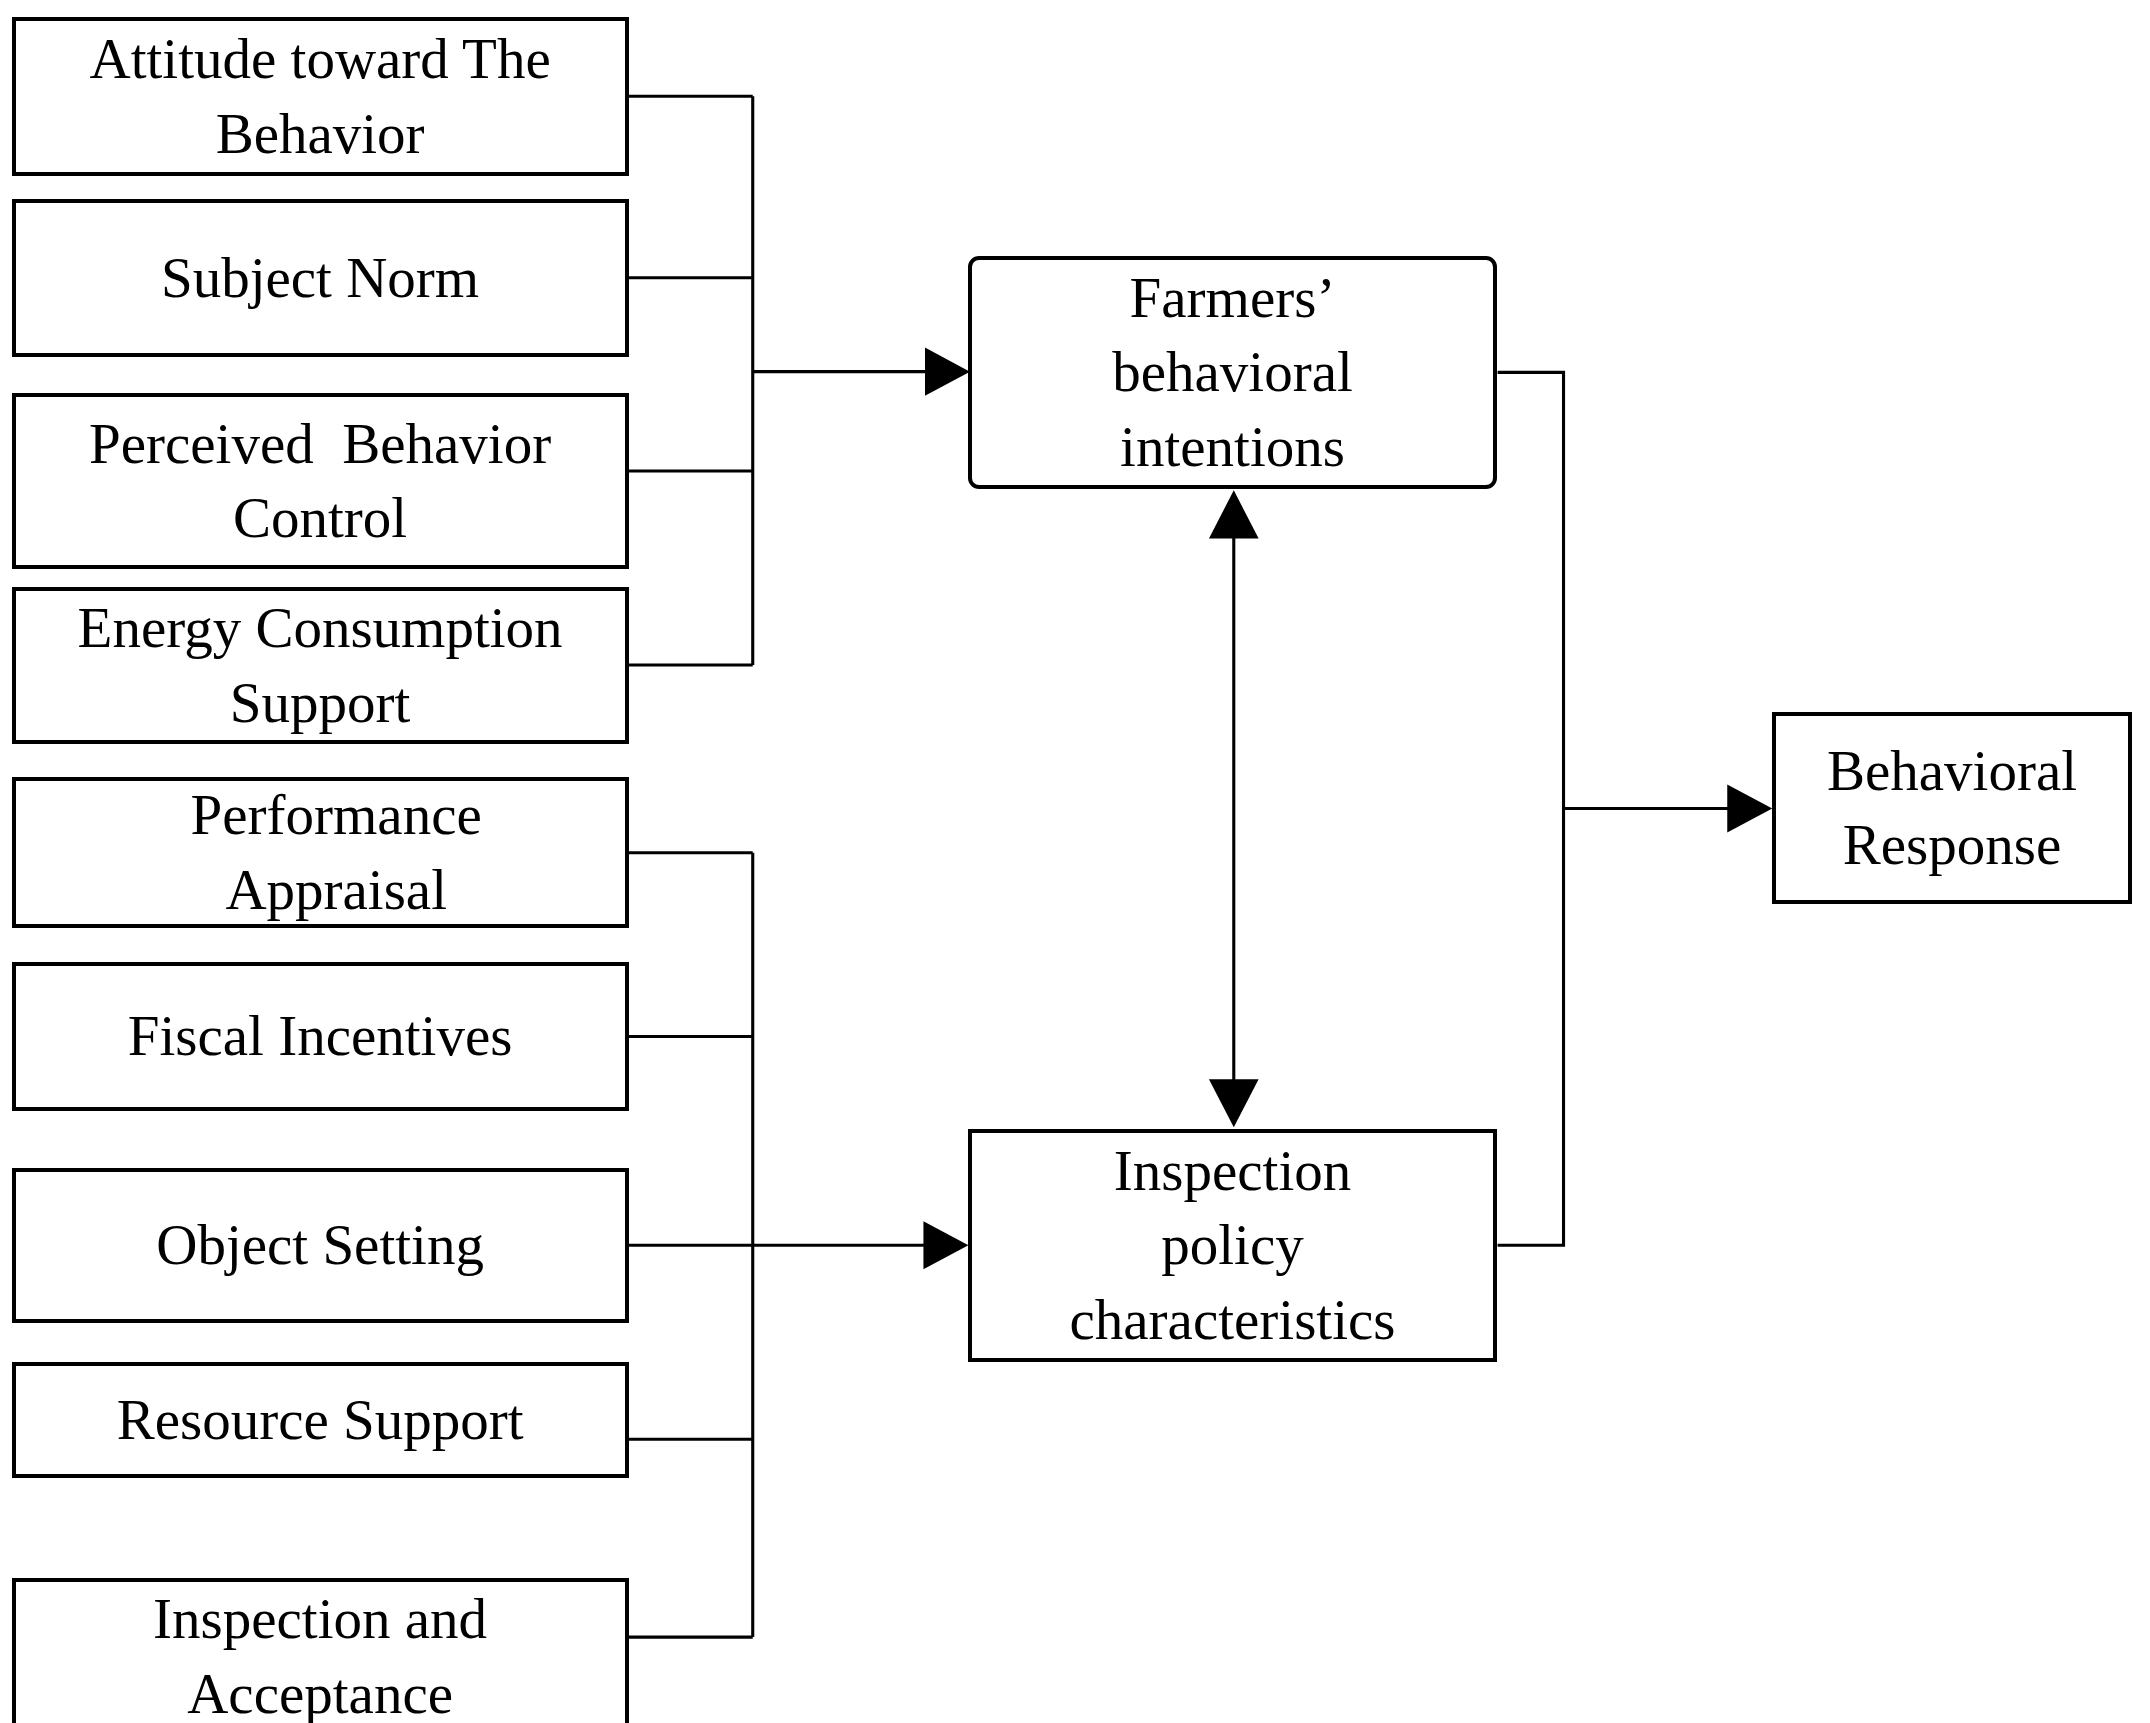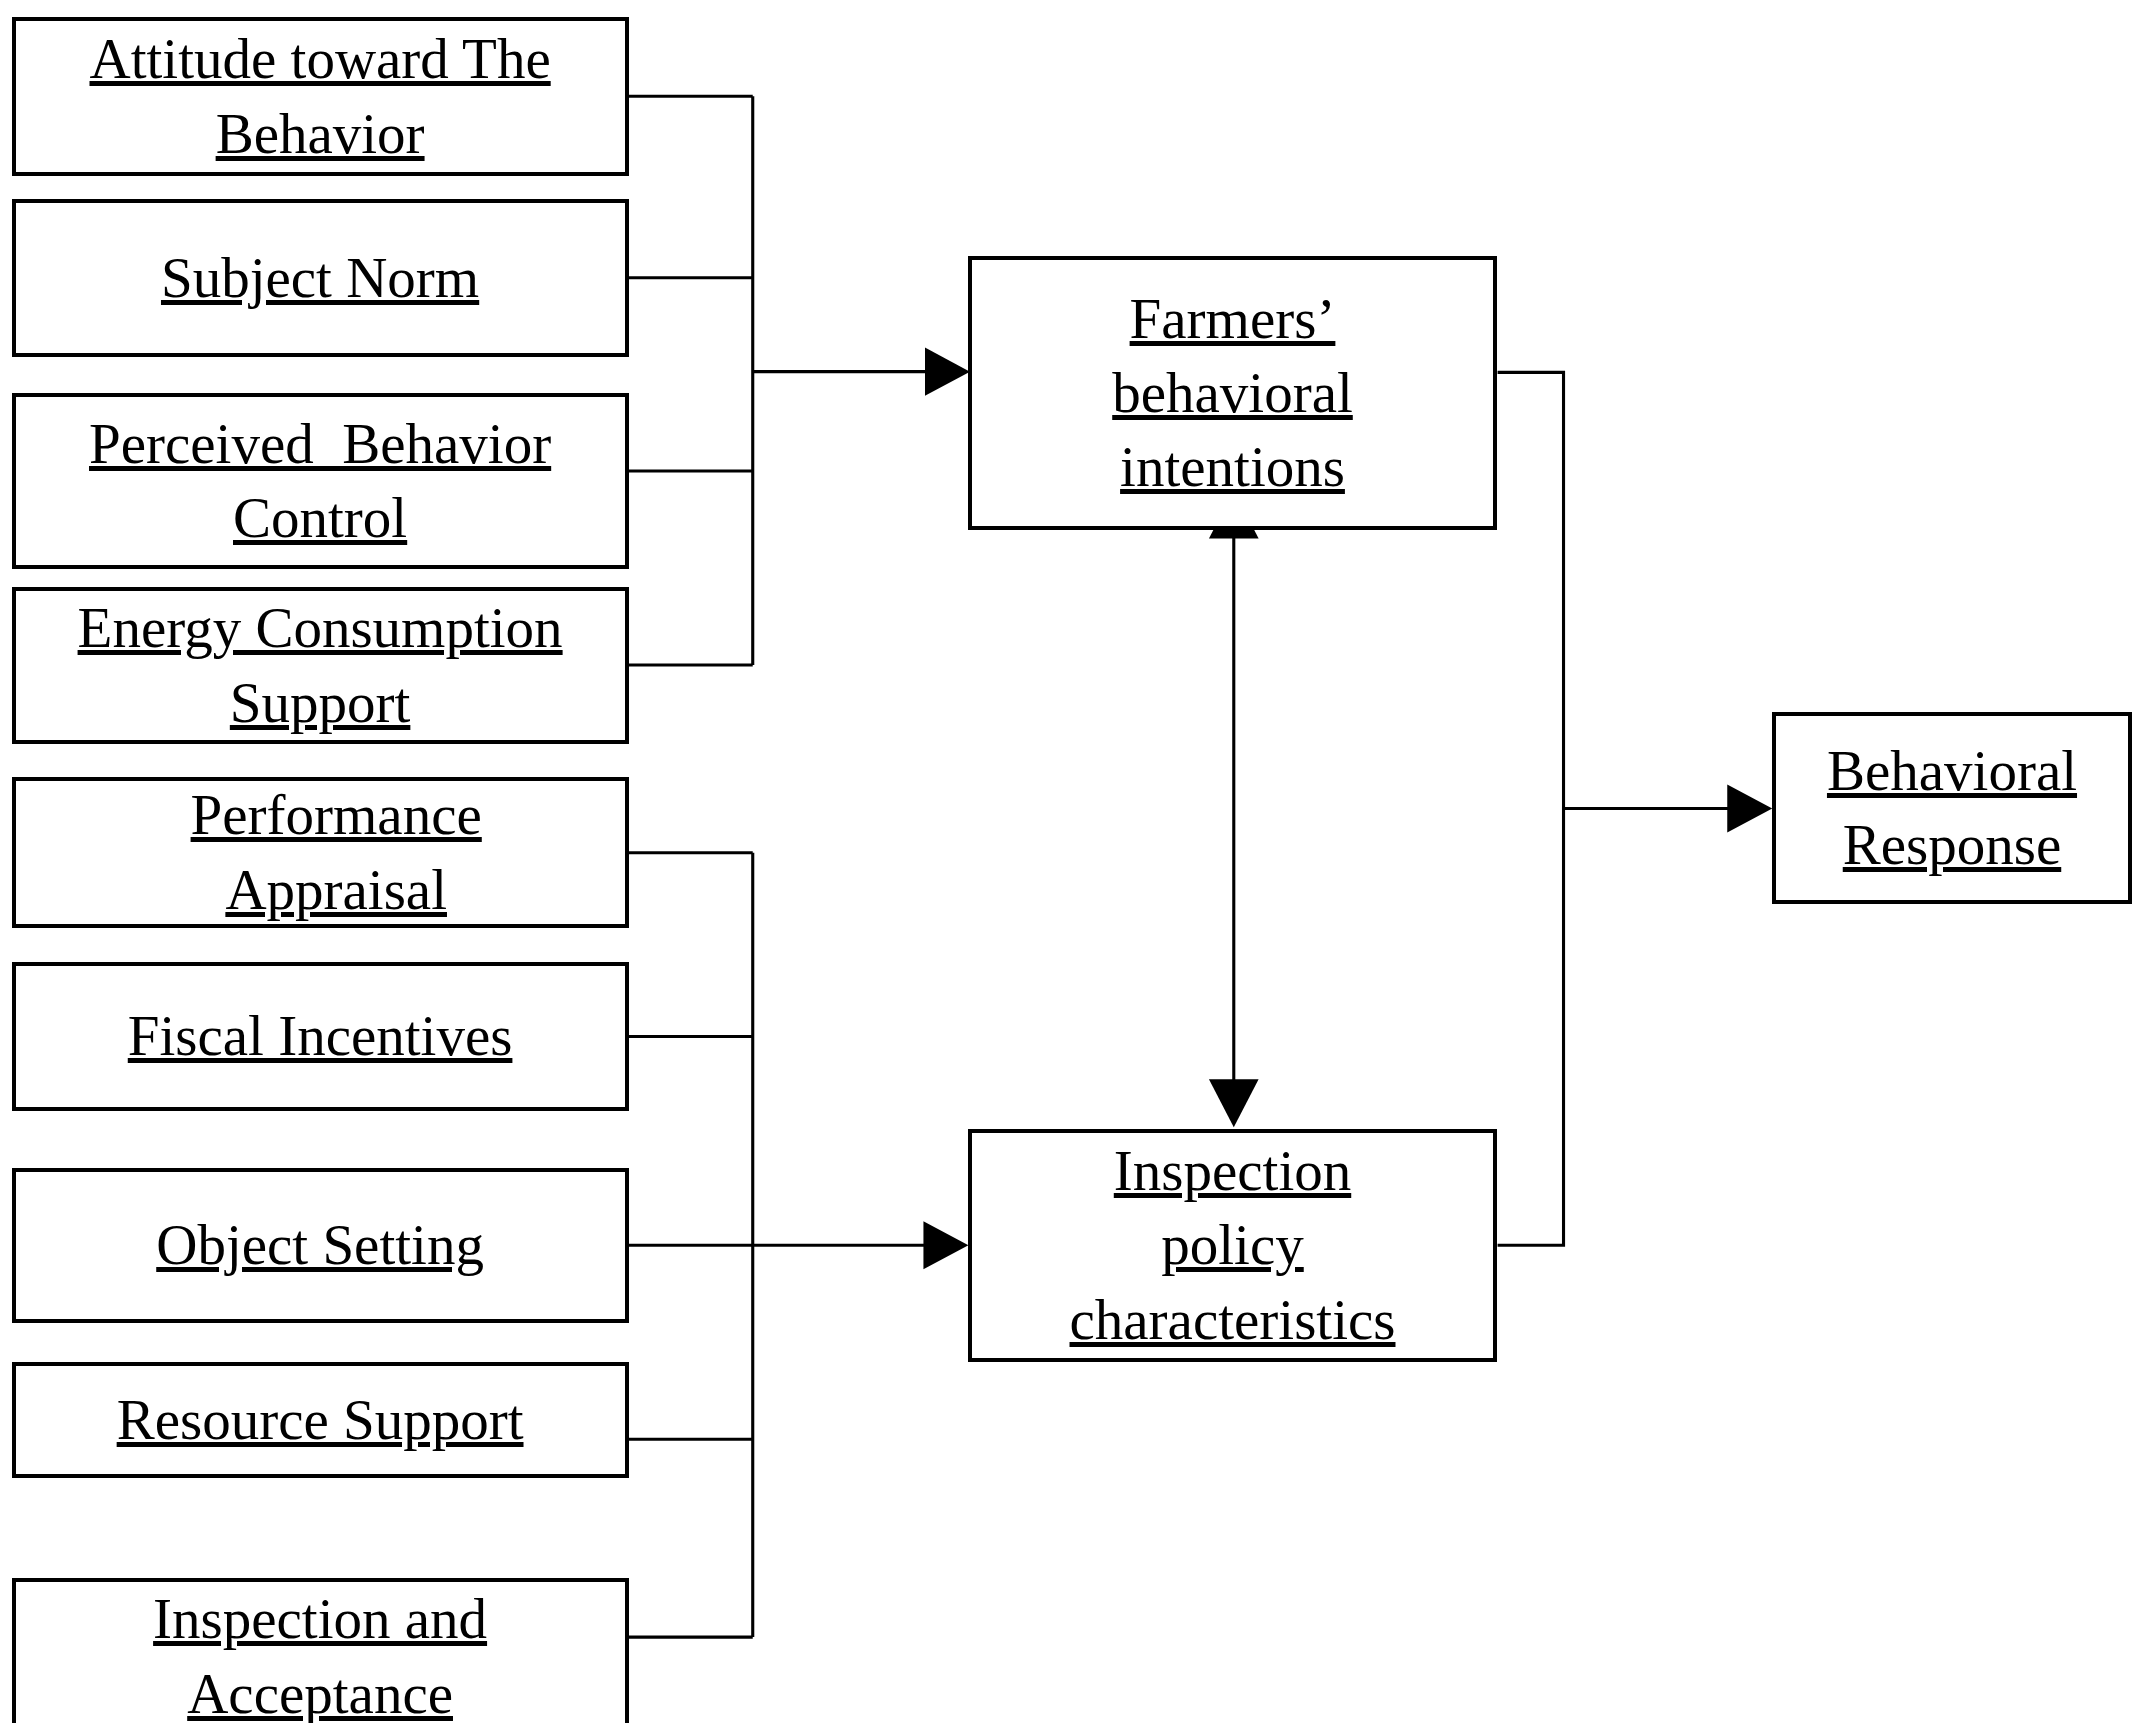--- a/index.html
+++ b/index.html
@@ -29,35 +29,34 @@
     background: #ffffff;
     display: flex;
     flex-direction: column;
     justify-content: center;
     align-items: center;
     text-align: center;
     white-space: pre-wrap;
     font-size: 57px;
     line-height: 1.3;
     padding: 0 7.8px;
-    text-decoration: underline;
   }
   
   .n-left { left: 11.6px; width: 617px; }
   .n-b1 { top: 17px;   height: 159px; }
   .n-b2 { top: 199px;  height: 158px; text-align: right; }
   .n-b3 { top: 393px;  height: 176px; }
   .n-b4 { top: 587px;  height: 157px; }
   .n-b5 { top: 777px; height: 151px; padding-left: 40px; }
   .n-b6 { top: 962px; height: 149px; }
   .n-b7 { top: 1168px; height: 155px; }
   .n-b8 { top: 1362px; height: 116px; }
   .n-b9 { top: 1578px; height: 157px; }
   
-  .n-farmers    { left: 968px; top: 256px;  width: 529px; height: 274px; }
+  .n-farmers    { left: 968px; top: 256px;  width: 529px; height: 233px; border-radius: 11px; }
   .n-government { left: 968px; top: 1129px; width: 529px; height: 233px; }
   
   .n-response   { left: 1772px; top: 712px;  width: 360px; height: 192px; }
 </style>
 </head>
 <body>
 
 <div class="canvas">
 
   <svg class="connector-layer" viewBox="0 0 2772 2222" xmlns="http://www.w3.org/2000/svg">

